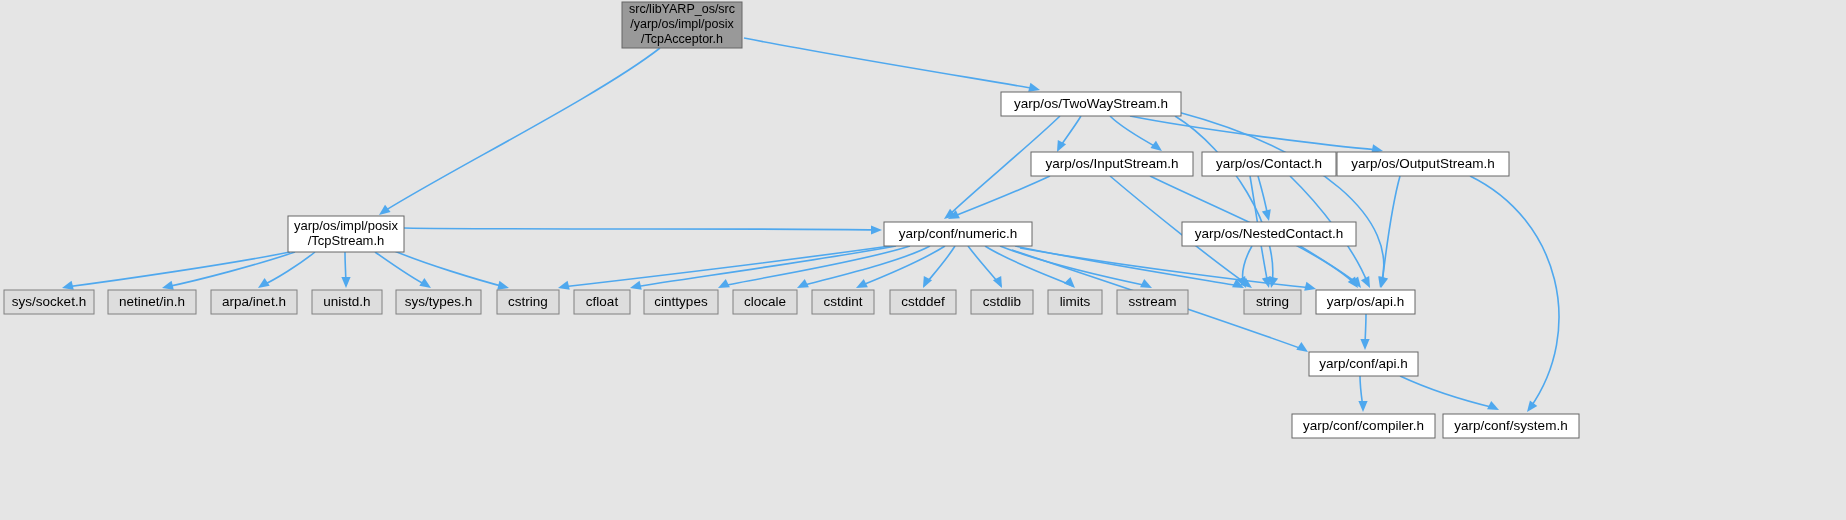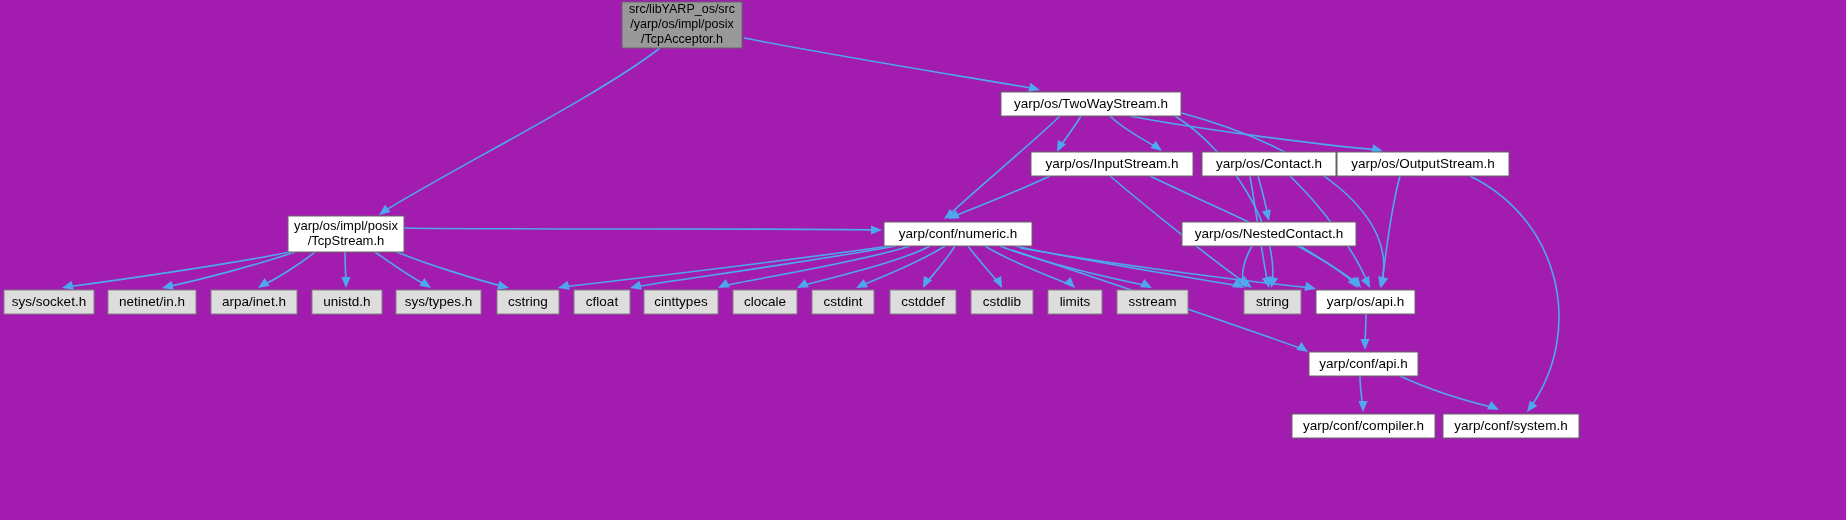--- a/index.html
+++ b/index.html
@@ -38,21 +38,21 @@
     fill: none;
     stroke-width: 1.6;
   }
   .garrow {
     stroke: none;
   }
 </style>
 </head>
 <body>
 
-<div id="graph-root" style="width: 1846px; height: 520px; background: #a21caf;">
+<div id="graph-root" style="width: 1846px; height: 520px; background: #e5e5e5;">
   <svg id="graph-svg" viewBox="0 0 1846 520" preserveAspectRatio="none">
     <g id="edges-layer">
         <path d="M 660,48 C 600,95 450,170 383,212" class="gedge" stroke="#4fa8ee"></path>
         <polygon points="379,215 385.04,204.72 390.56,212.08" fill="#4fa8ee" class="garrow"></polygon>
         <path d="M 744,38 C 830,55 985,80 1036,89" class="gedge" stroke="#4fa8ee"></path>
         <polygon points="1040,90 1028.212768623234,91.79476362526887 1030.4440963735685,82.8694526239318" fill="#4fa8ee" class="garrow"></polygon>
         <path d="M 1081,116 C 1075,126 1066,138 1059,148" class="gedge" stroke="#4fa8ee"></path>
         <polygon points="1057,152 1057.8049844719,140.10411835970112 1066.0337146290992,144.21848343830075" fill="#4fa8ee" class="garrow"></polygon>
         <path d="M 1110,116 C 1120,126 1140,138 1158,148" class="gedge" stroke="#4fa8ee"></path>
         <polygon points="1162,151 1150.44,148.08 1155.96,140.72" fill="#4fa8ee" class="garrow"></polygon>

